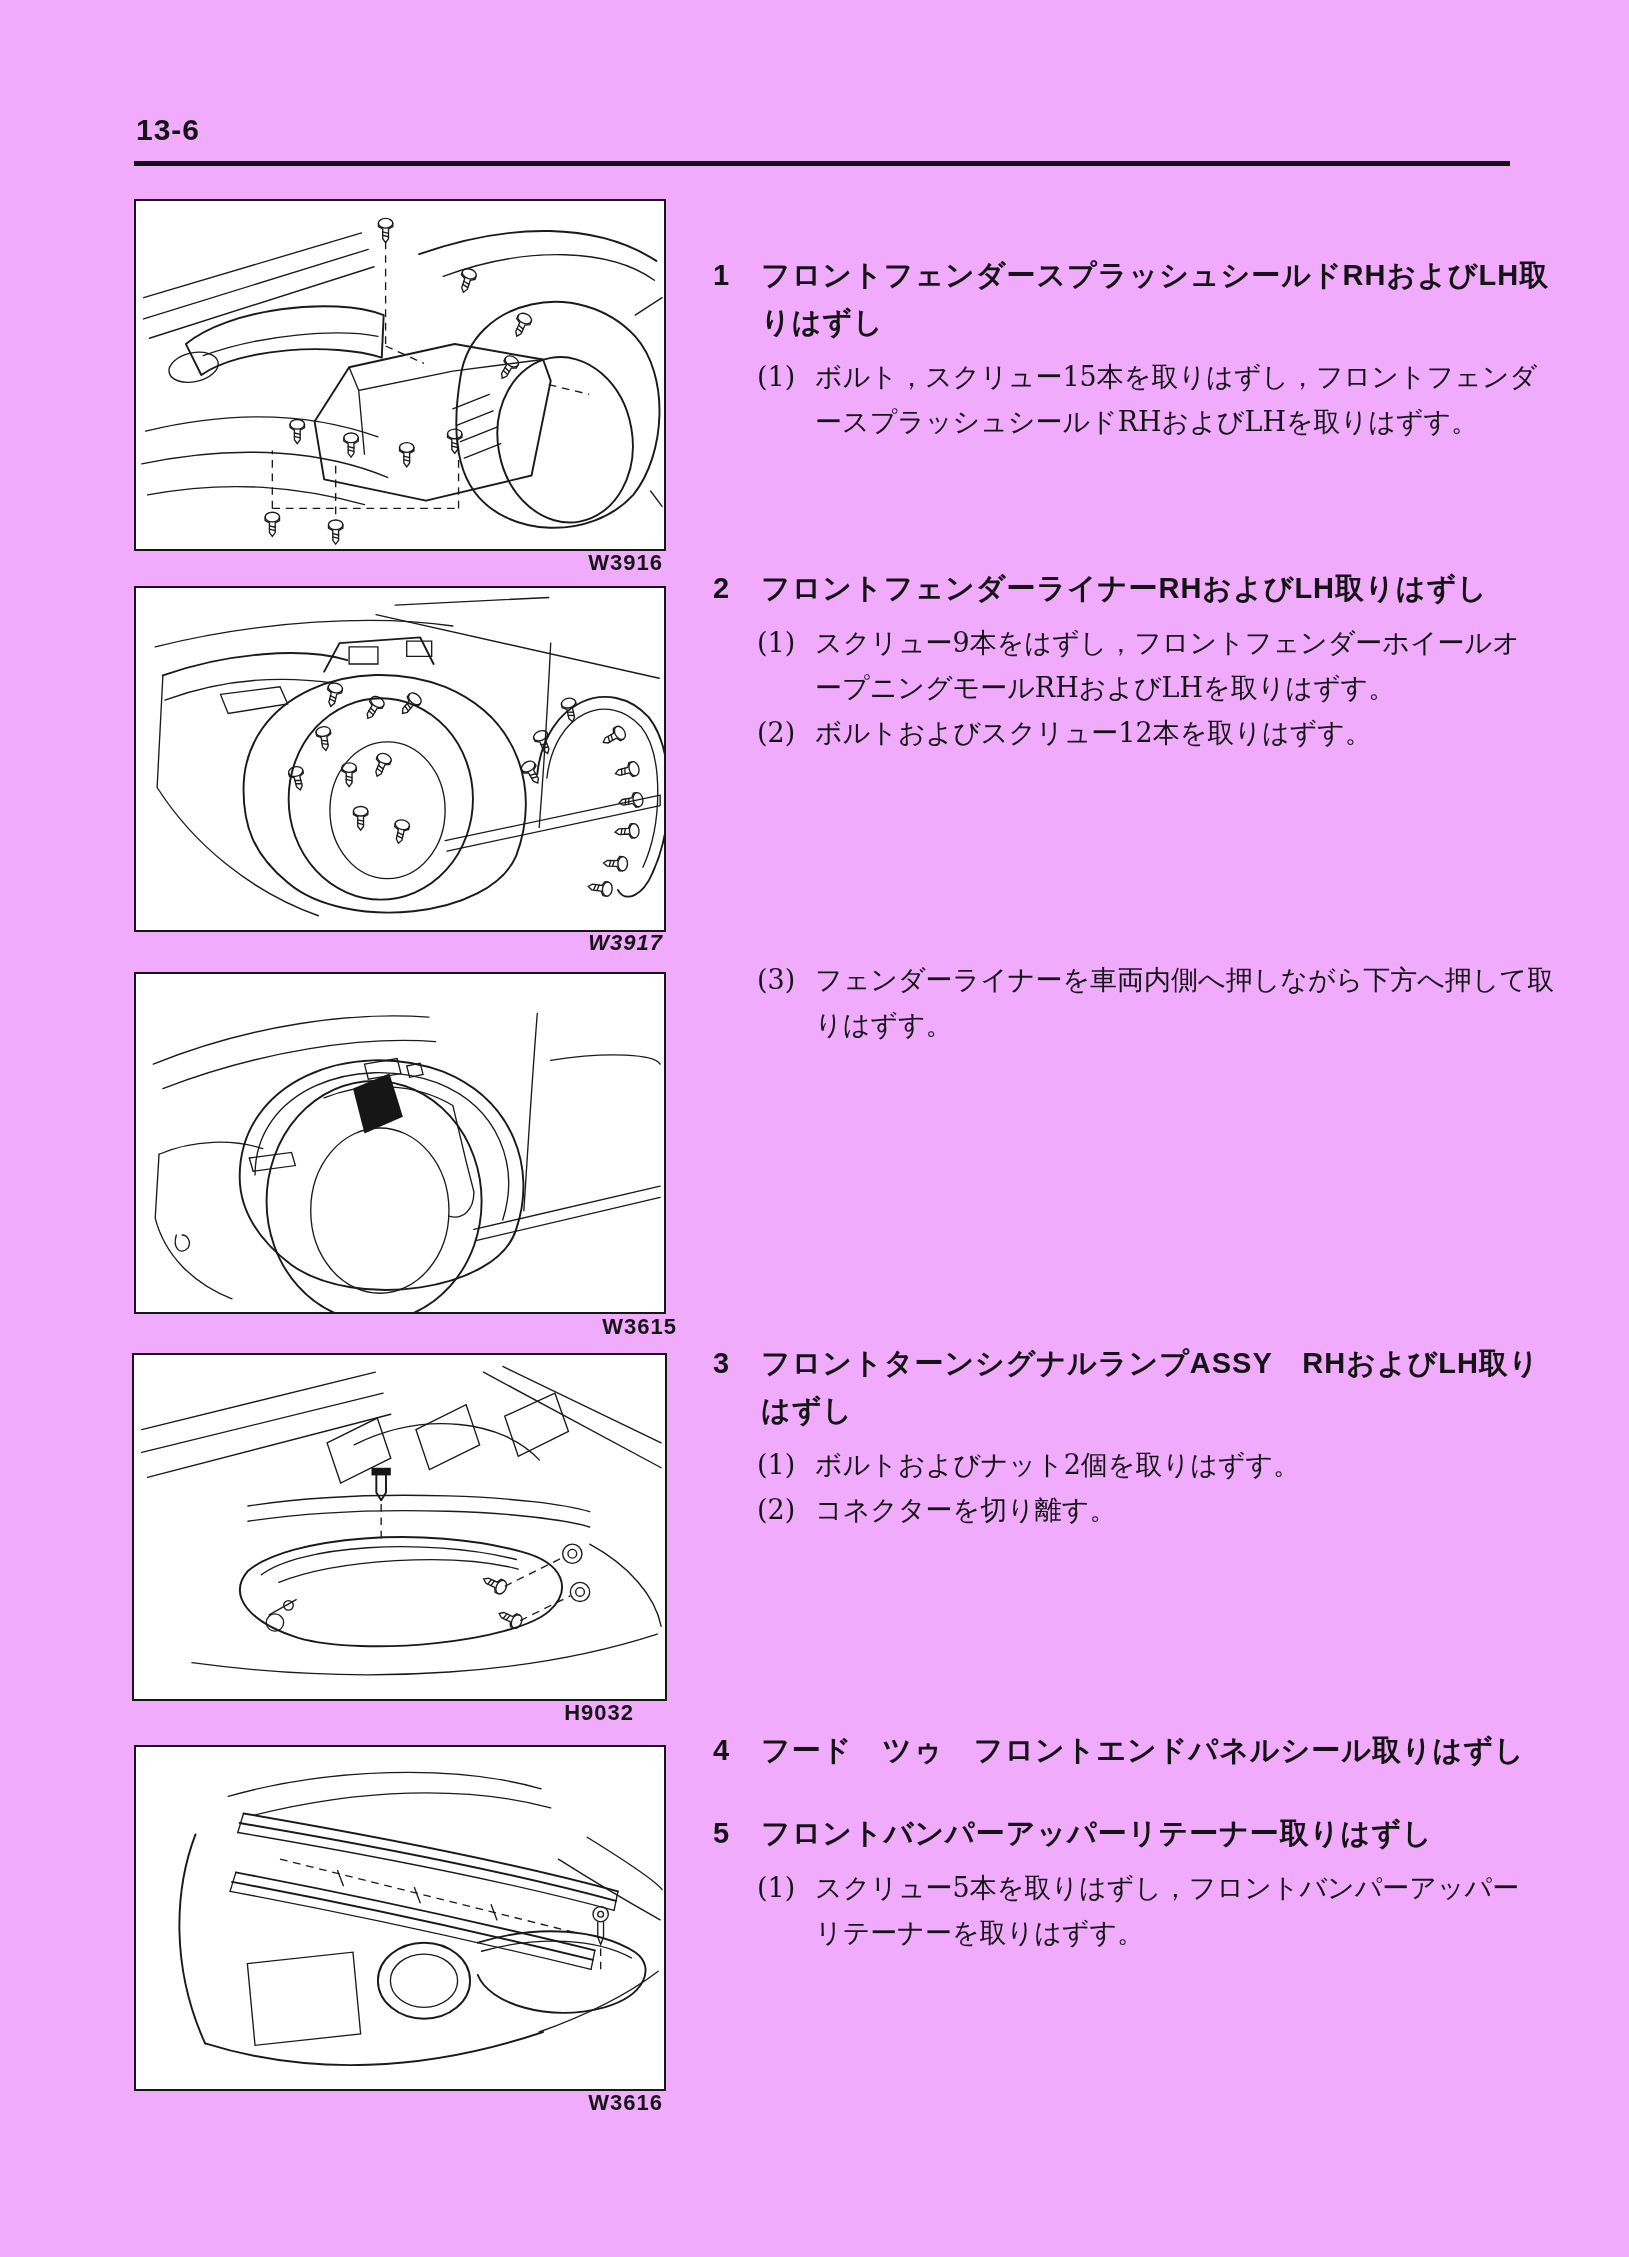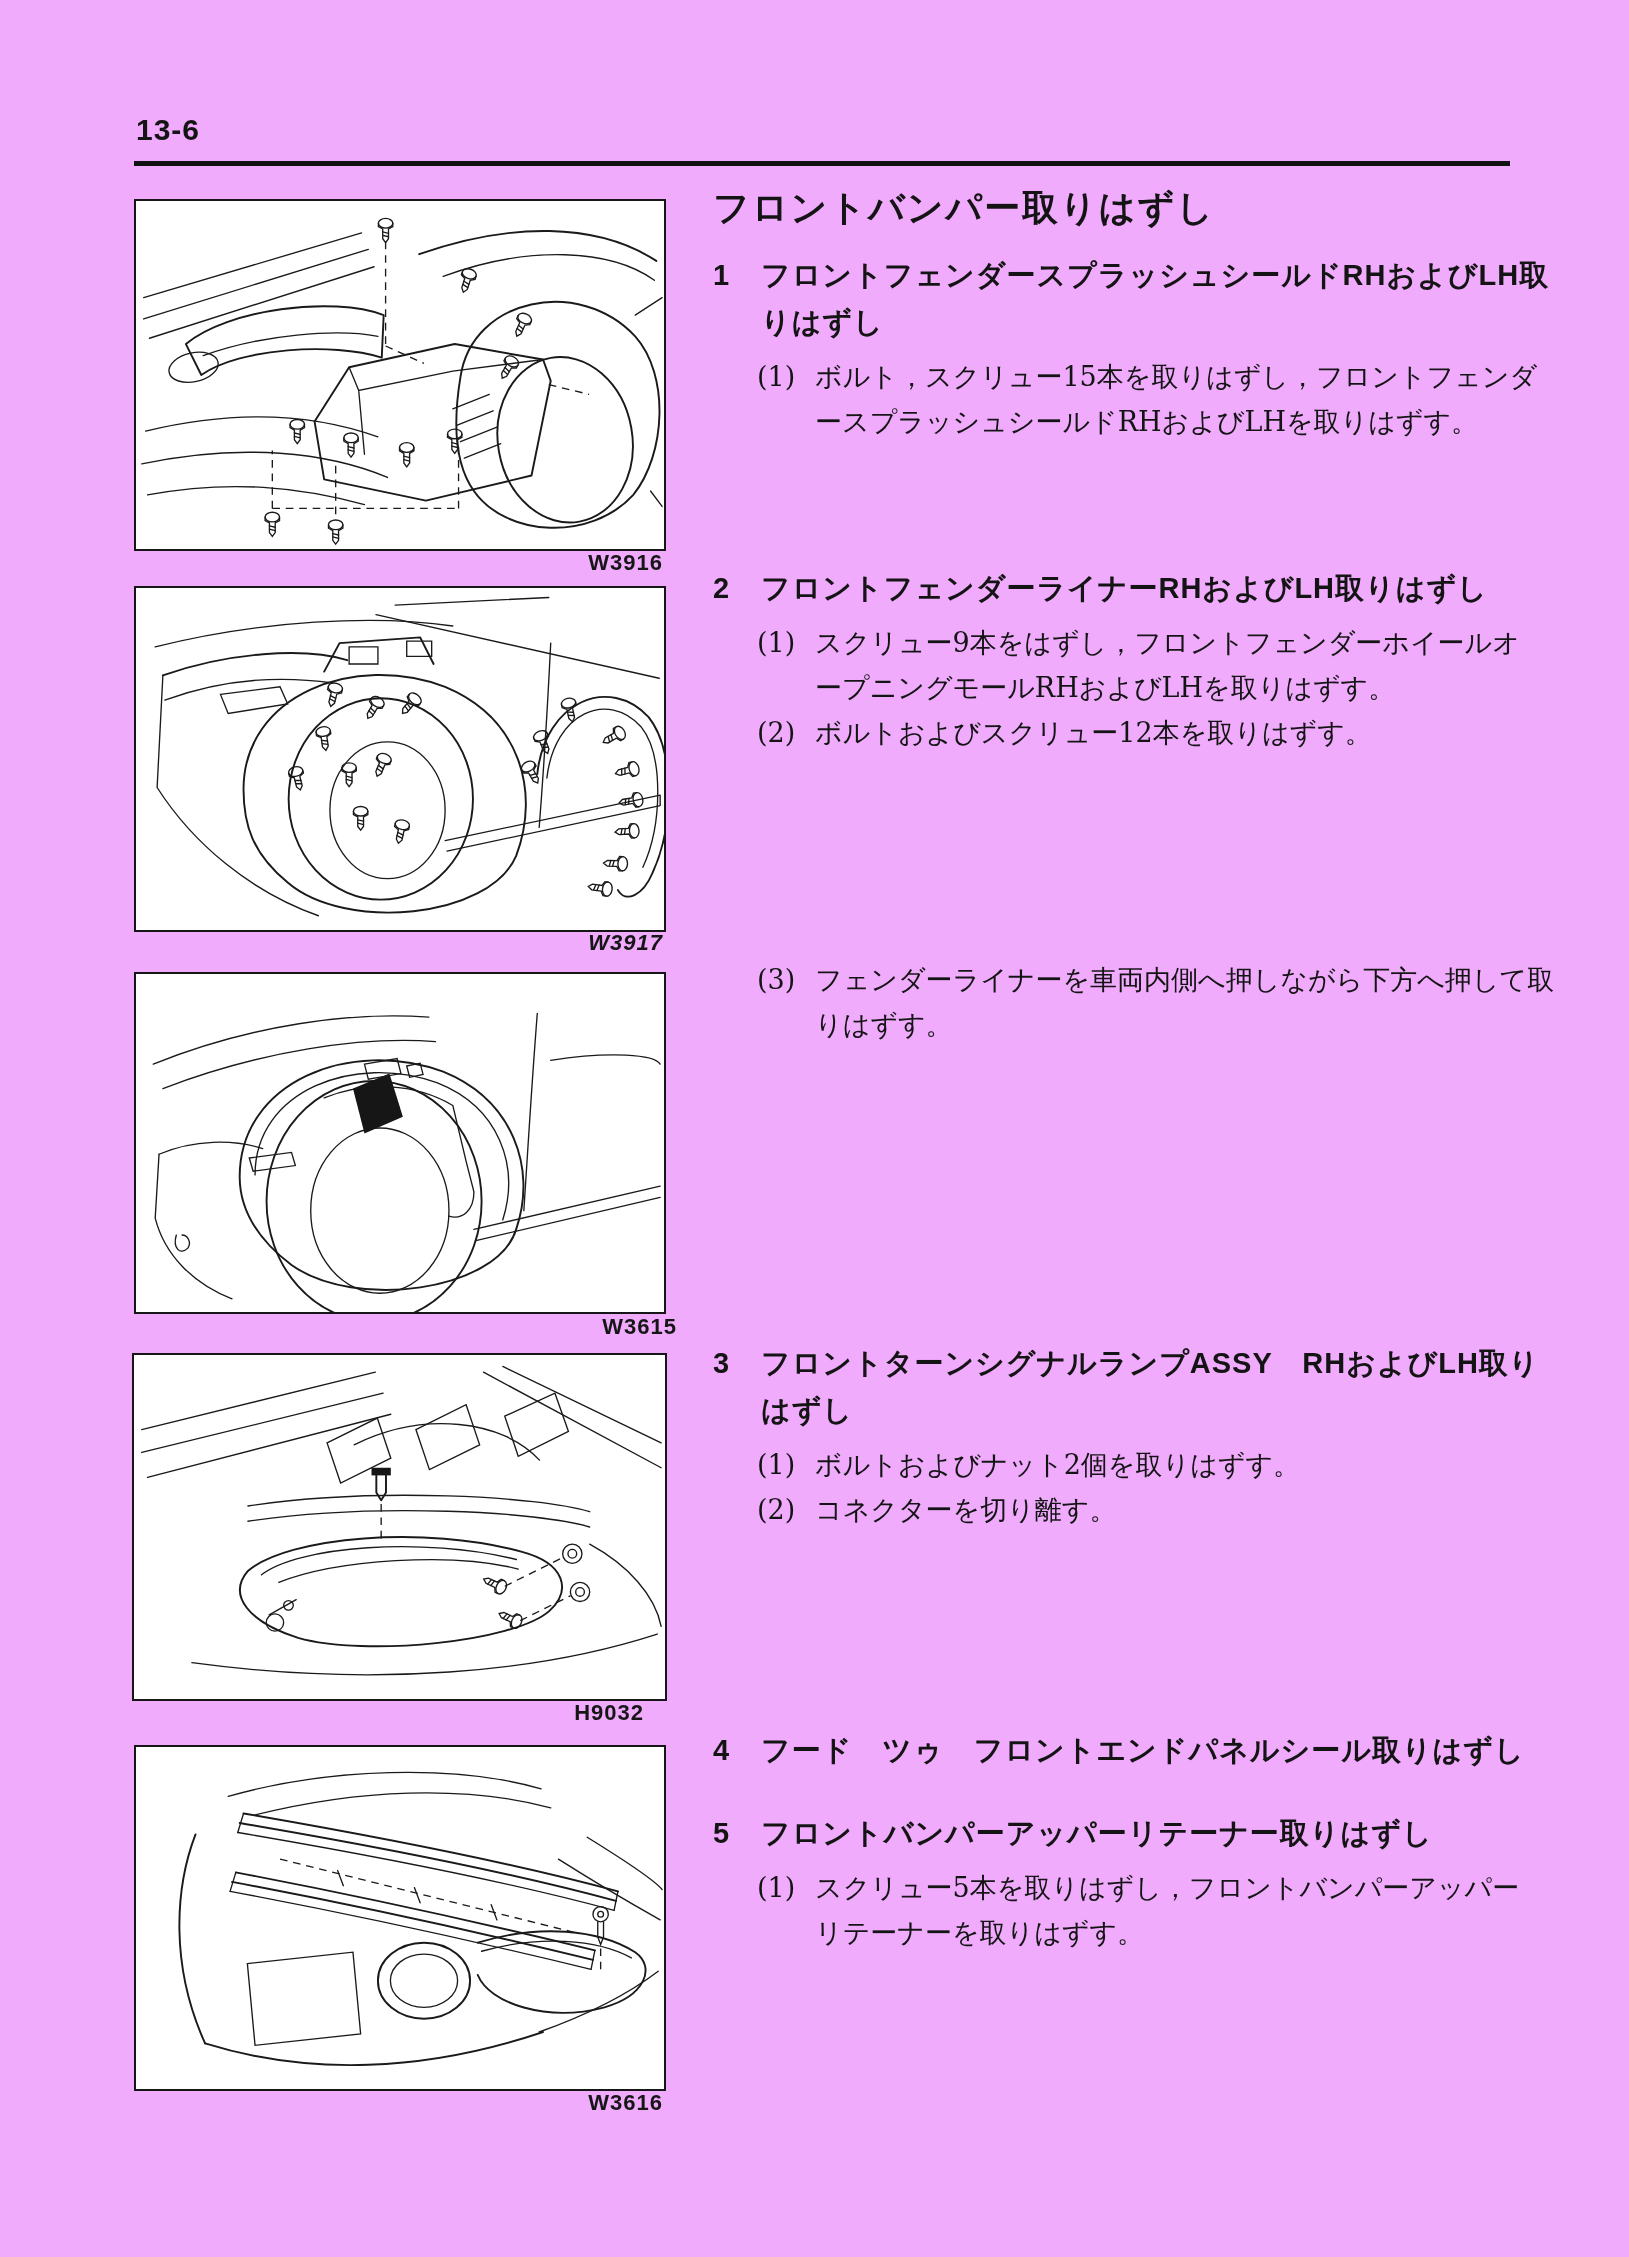--- a/index.html
+++ b/index.html
@@ -205,21 +205,21 @@
       <use href="#f4s" transform="translate(374,240) rotate(115)"></use>
       <use href="#f4s" transform="translate(390,276) rotate(115)"></use>
       <use href="#f4n" transform="translate(454,208)"></use>
       <use href="#f4n" transform="translate(462,248)"></use>
       <path class="dash" d="M384,242 L444,212 M400,278 L452,252"></path>
 
       <path class="thin" d="M60,322 C250,348 420,332 542,292"></path>
       <path class="thin" d="M472,198 C512,220 540,252 546,284"></path>
     </svg>
   </div>
-  <div class="figure-code" style="left:500px;top:1700px;width:144px;">H9032</div>
+  <div class="figure-code" style="left:490px;top:1700px;width:144px;">H9032</div>
 
   <div class="figure-box" style="left:134px;top:1745px;width:528px;height:342px;">
     <svg viewBox="0 0 550 360" preserveAspectRatio="none">
 
       <path class="ln" d="M62,92 C40,150 36,232 72,312"></path>
       <path class="ln" d="M72,312 C180,346 300,342 424,300"></path>
       <path class="thin" d="M96,52 C200,22 332,18 422,44"></path>
       <path class="thin" d="M122,72 C232,44 342,40 432,64"></path>
       <path class="thin" d="M440,118 C490,150 525,170 546,182 M470,95 C510,120 540,140 548,150"></path>
       <path class="thin" d="M116,228 L226,216 L234,302 L124,314 Z"></path>
@@ -243,21 +243,20 @@
       <path class="thin" d="M210,130 l6,16 M290,148 l6,16 M370,166 l6,16"></path>
 
       <circle class="thin" cx="484" cy="176" r="8"></circle>
       <circle class="thin" cx="484" cy="176" r="3"></circle>
       <path class="thin" d="M481,184 L481,200 L484,208 L487,200 L487,184"></path>
       <path class="dash" d="M484,212 L484,238"></path>
     </svg>
   </div>
   <div class="figure-code" style="left:519px;top:2090px;width:144px;">W3616</div>
 
-  <div class="title">フロントバンパー取りはずし</div>
 
   <div class="step" style="top:252px;">
     <div class="step-heading">
       <span class="step-num">1</span>
       <span class="step-heading-text">フロントフェンダースプラッシュシールドRHおよびLH取りはずし</span>
     </div>
     <div class="substeps">
       <div class="substep">
         <span class="sub-label">(1)</span>
         <span class="sub-text">ボルト，スクリュー15本を取りはずし，フロントフェンダースプラッシュシールドRHおよびLHを取りはずす。</span>

